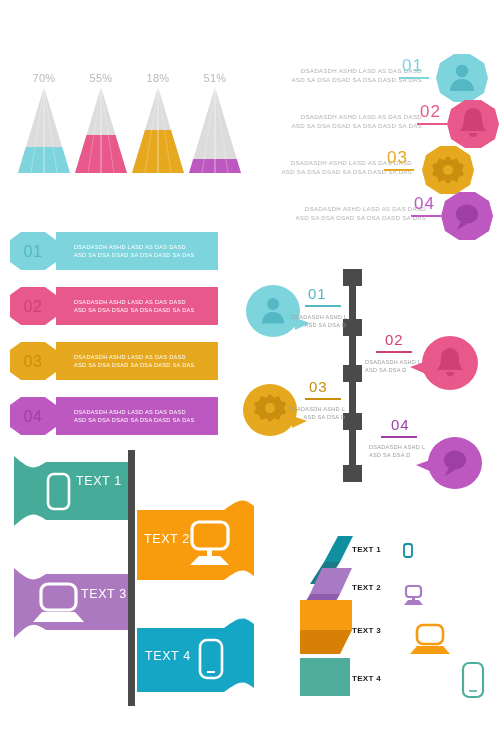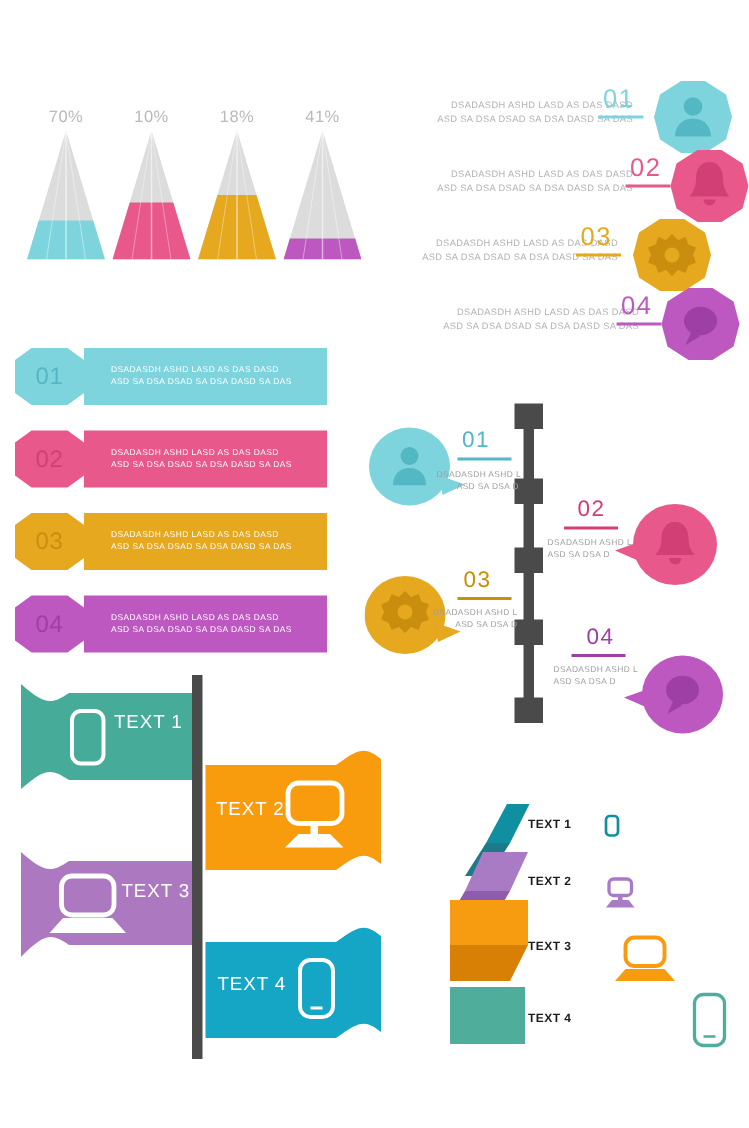--- a/index.html
+++ b/index.html
@@ -88,23 +88,23 @@
   }
 </style>
 </head>
 <body>
 
 <div class="canvas">
 
   <div class="abs" style="left:0;top:55px;width:250px;height:130px;">
 
     <div class="pct-label" style="left:22px;top:17px;">70%</div>
-    <div class="pct-label" style="left:79px;top:17px;">10%</div>
+    <div class="pct-label" style="left:79px;top:17px;">55%</div>
     <div class="pct-label" style="left:136px;top:17px;">18%</div>
-    <div class="pct-label" style="left:193px;top:17px;">41%</div>
+    <div class="pct-label" style="left:193px;top:17px;">51%</div>
 
     <svg width="250" height="130" viewBox="0 0 250 130">
       <defs>
         <clipPath id="cone0">
             <path d="M44,32 L70,118 L18,118 Z"></path>
           </clipPath>
         <clipPath id="cone1">
             <path d="M101,32 L127,118 L75,118 Z"></path>
           </clipPath>
         <clipPath id="cone2">

